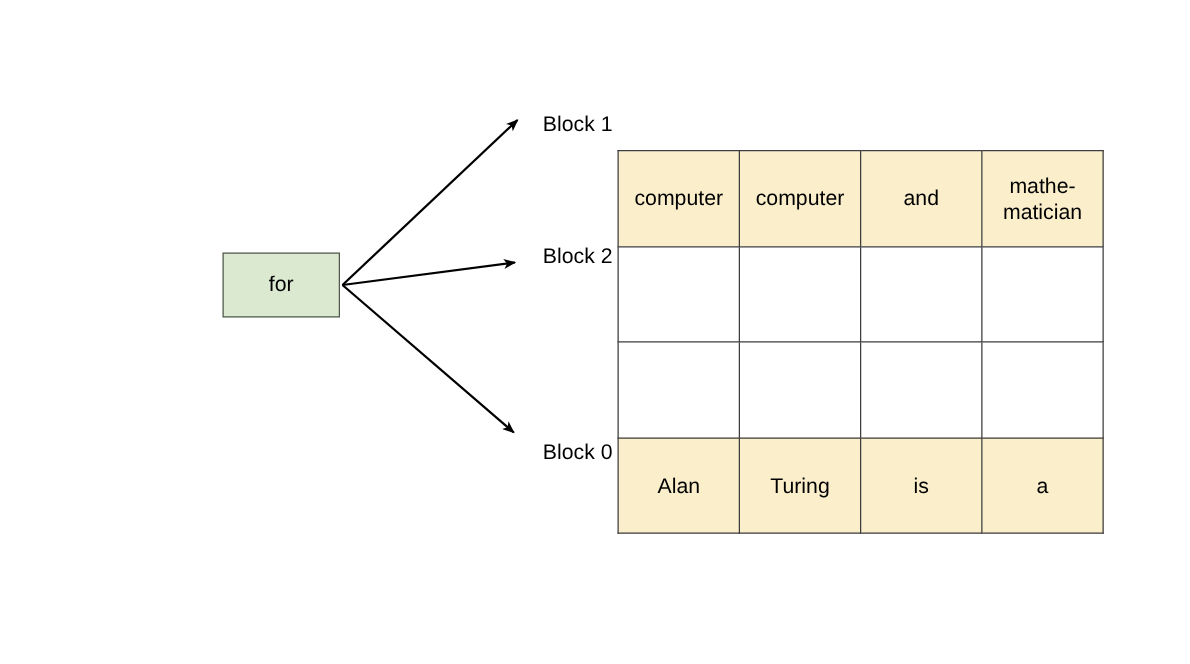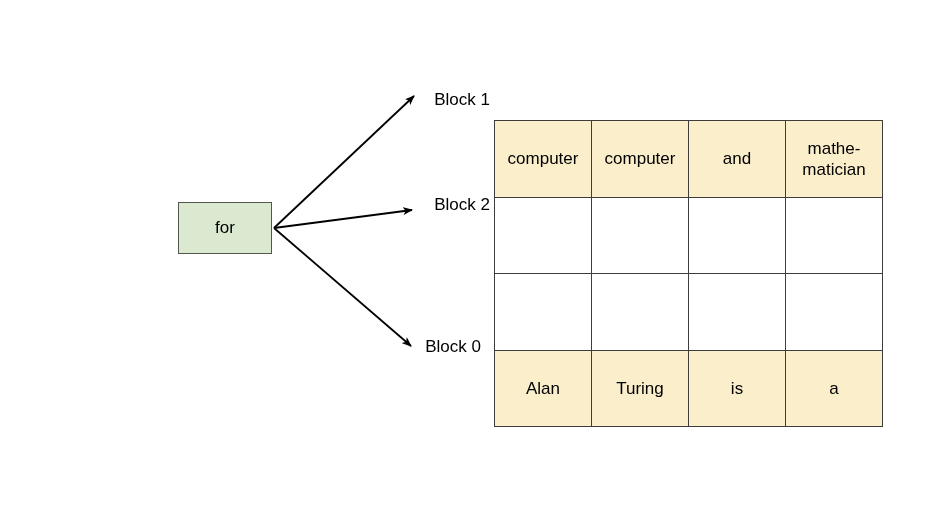--- a/index.html
+++ b/index.html
@@ -73,21 +73,21 @@
   .block-label {
     position: absolute;
     width: 74px;
     text-align: right;
     font-size: 17px;
     line-height: 22px;
     white-space: nowrap;
   }
   .block-label.b1 { left: 416px; top: 89px; text-align: right; }
   .block-label.b2 { left: 416px; top: 194px; text-align: right; }
-  .block-label.b0 { left: 416px; top: 336px; text-align: center; }
+  .block-label.b0 { left: 416px; top: 351px; }
 
   
   .kv-table {
     position: absolute;
     left: 494px;
     top: 72px;
     width: 368px;
     height: 307px;
     border-collapse: collapse;
     table-layout: fixed;

